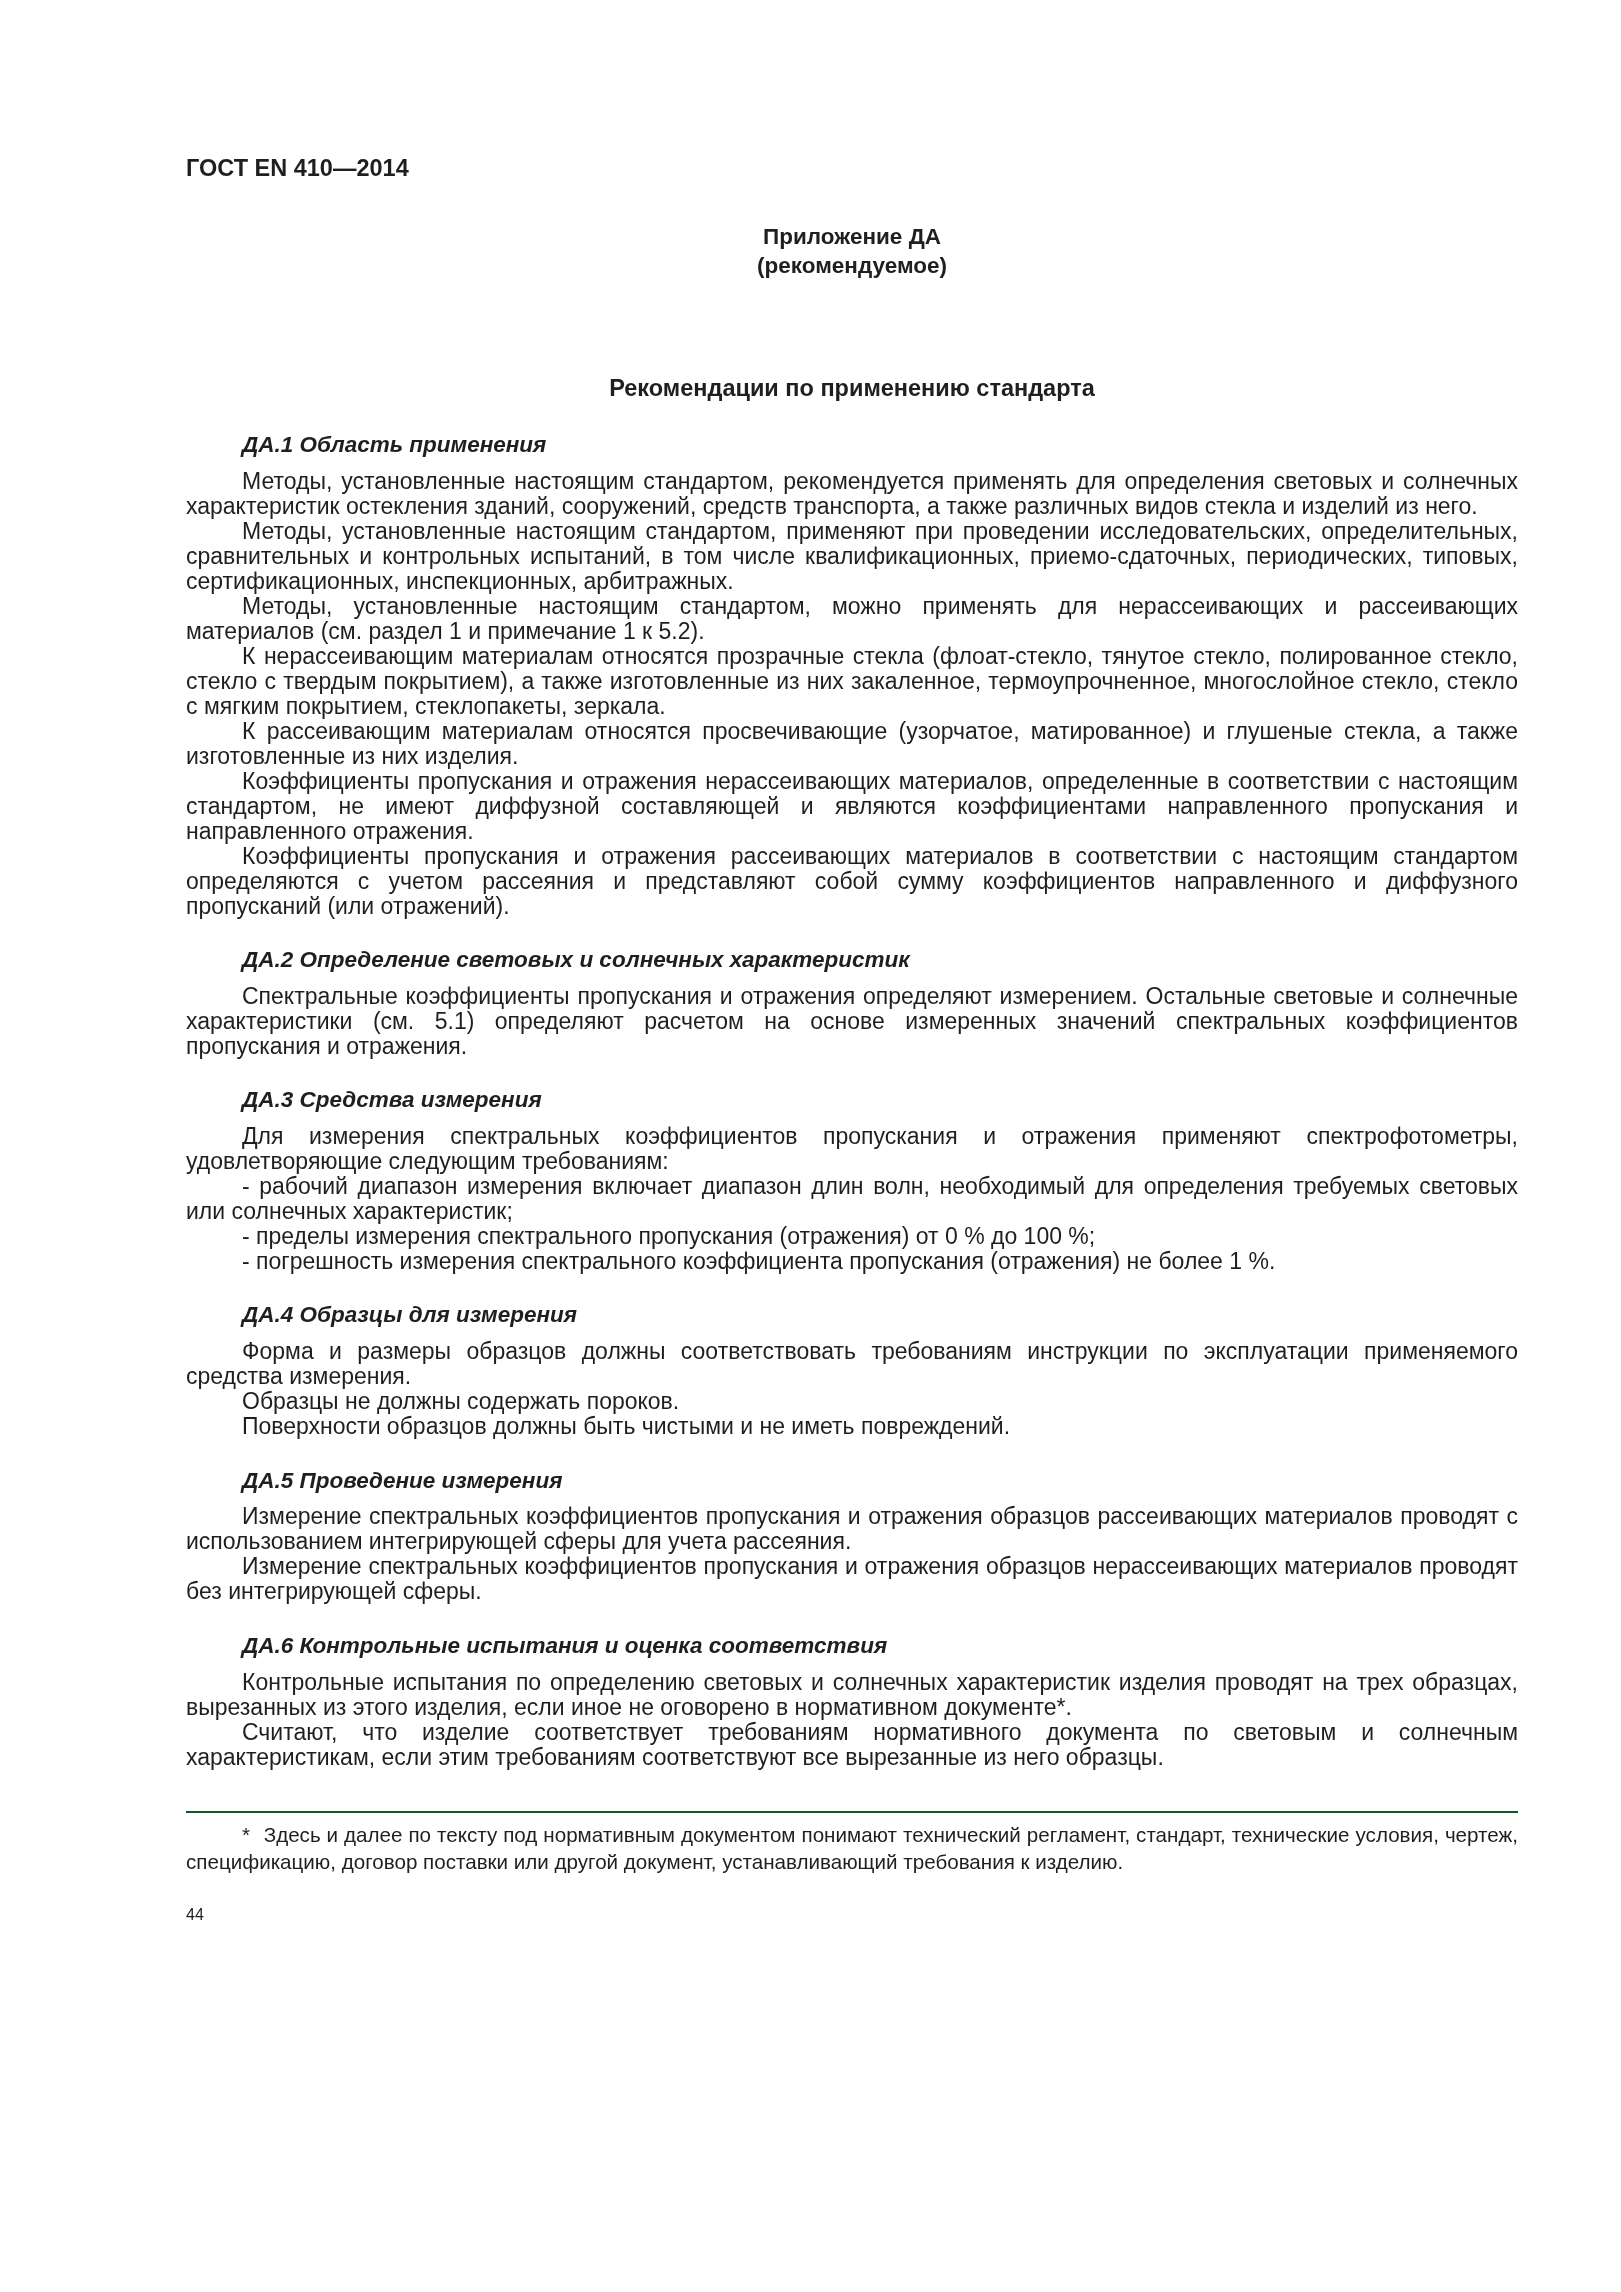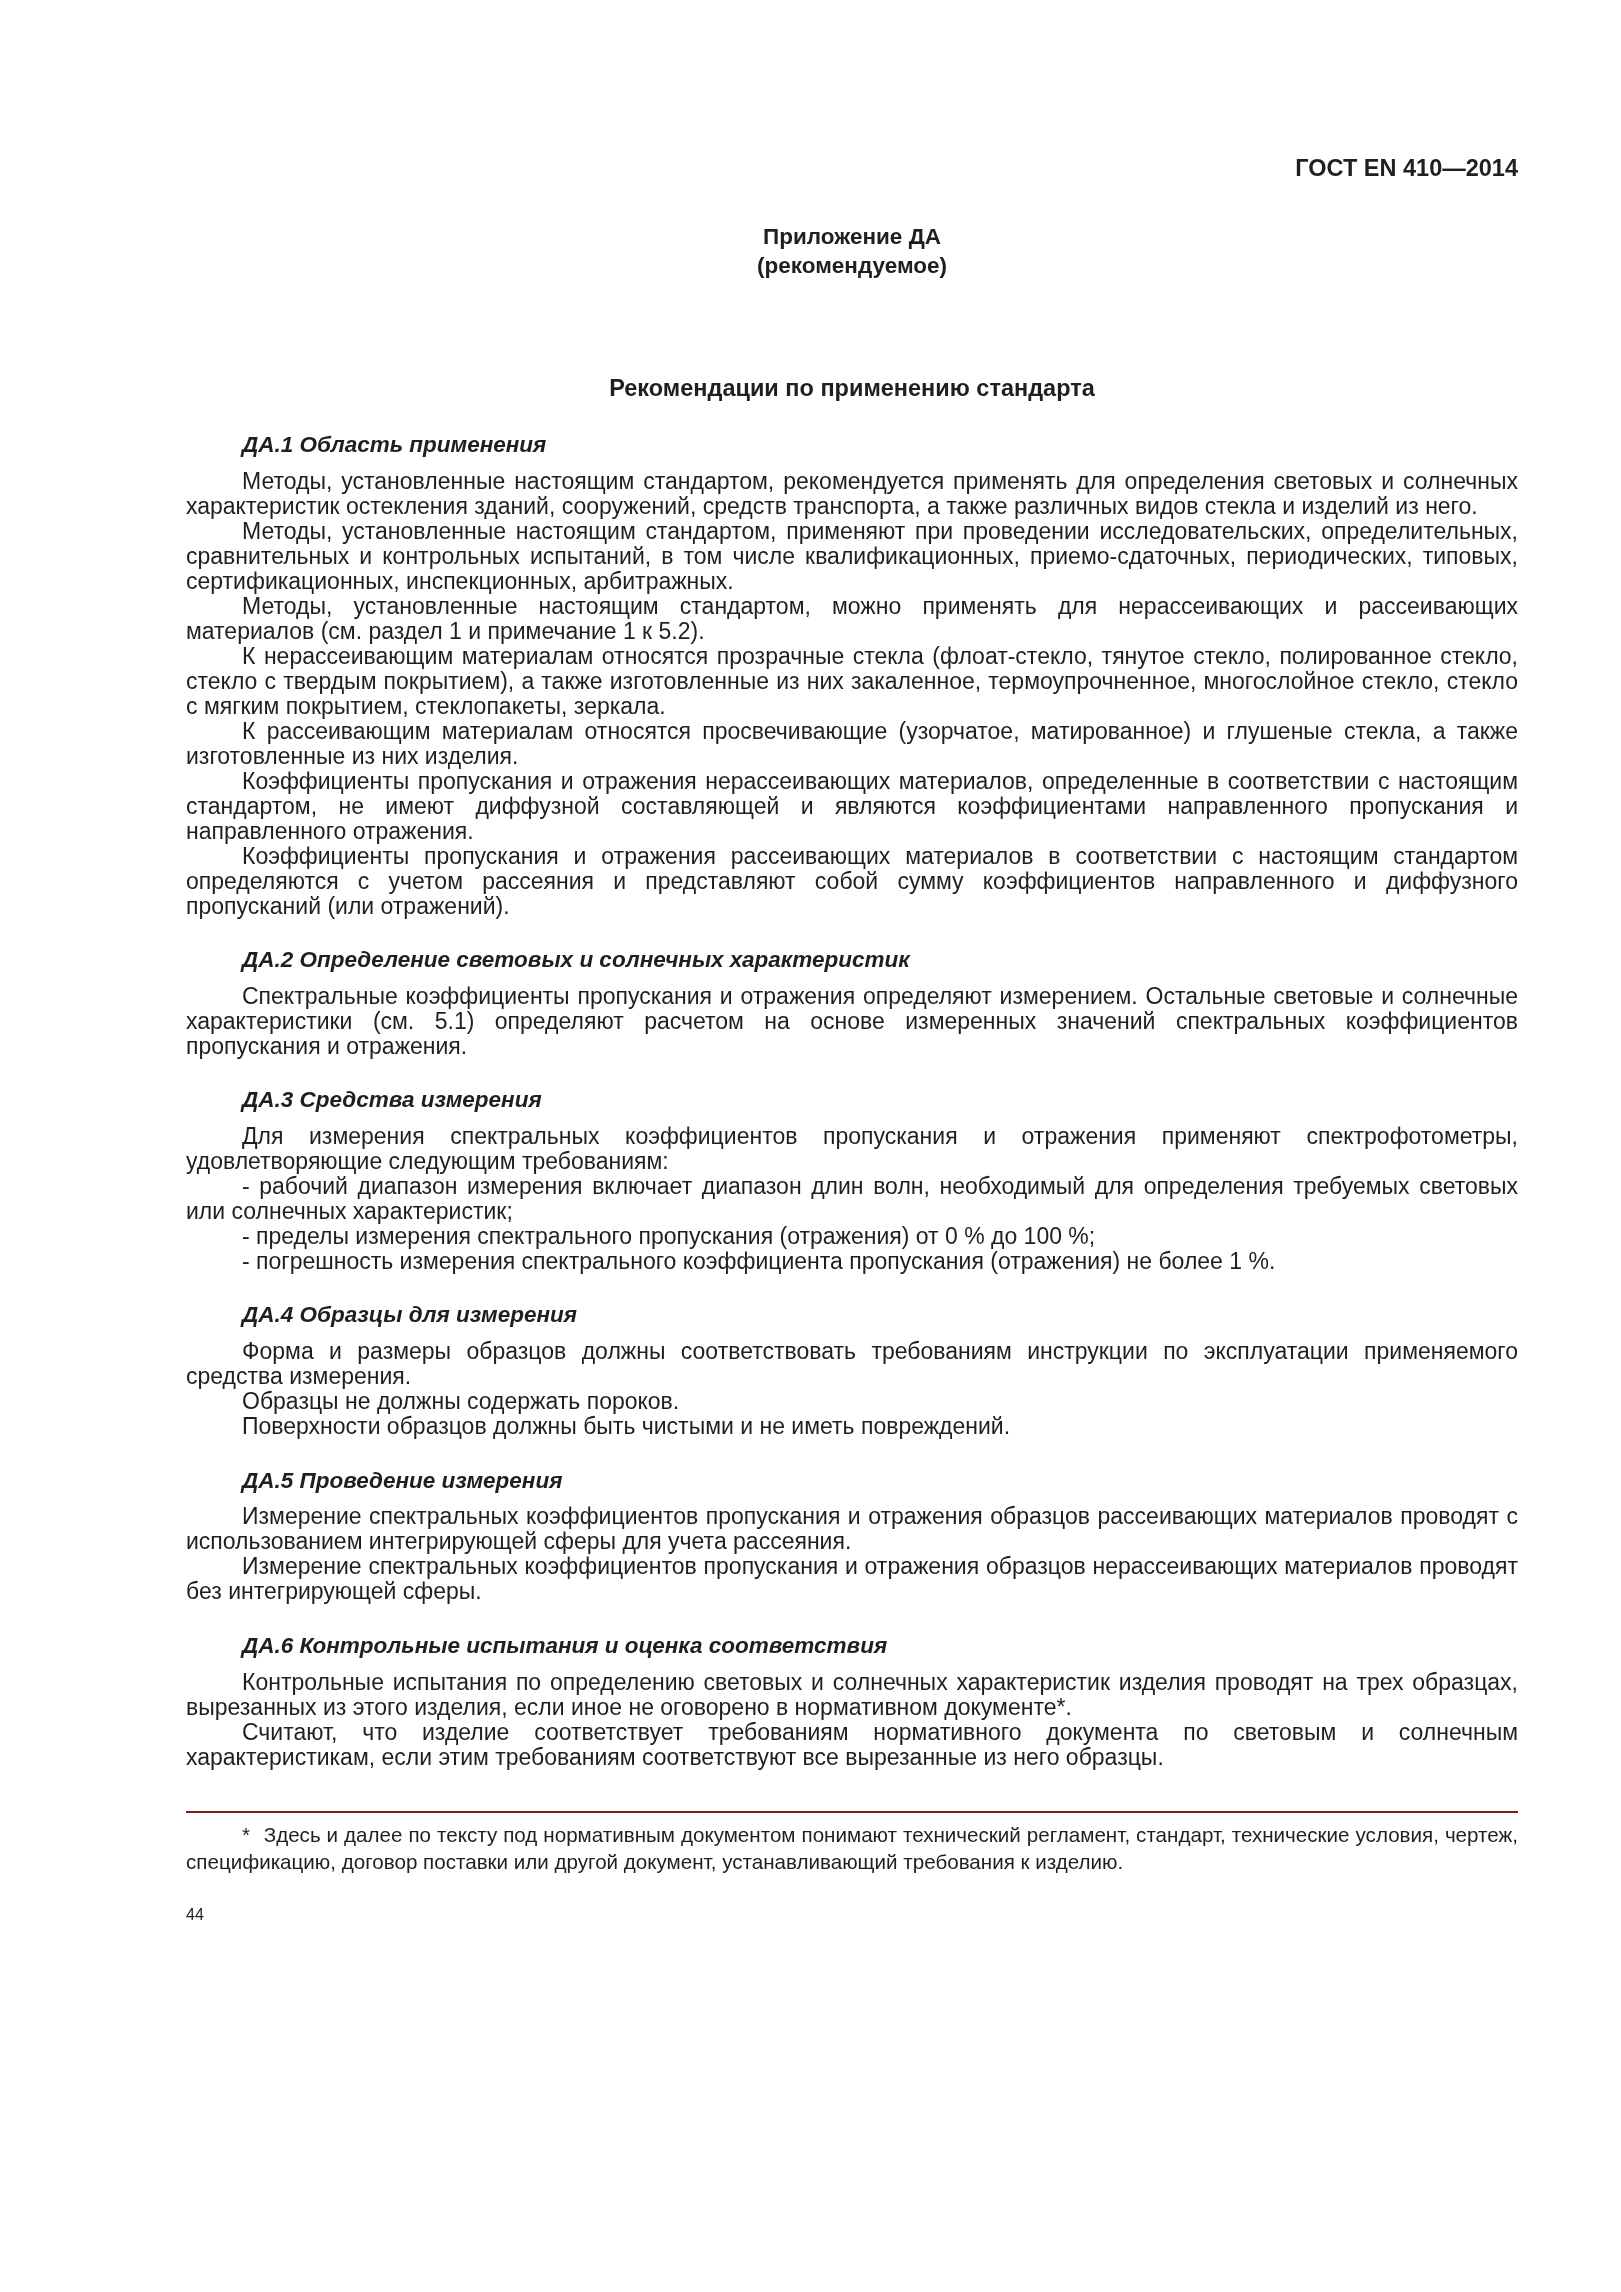--- a/index.html
+++ b/index.html
@@ -14,21 +14,20 @@
     height: 2293px;
     margin: 0 auto;
     background: #ffffff;
     padding: 155px 103px 0 186px;
     overflow: hidden;
   }
   .running-header {
     font-size: 23.5px;
     font-weight: bold;
     line-height: 27.4px;
-    text-align: right;
   }
   .annex-block {
     margin-top: 40px;
     text-align: center;
     font-weight: bold;
     font-size: 22.5px;
     line-height: 29px;
   }
   .doc-title {
     margin-top: 93px;
@@ -46,21 +45,21 @@
     font-style: italic;
   }
   p.body-par {
     font-size: 23px;
     line-height: 25px;
     text-align: justify;
     text-indent: 56px;
   }
   .footnote-block {
     margin-top: 41px;
-    border-top: 2px solid #7f1d1d;
+    border-top: 2px solid #14532d;
     padding-top: 9.8px;
   }
   .footnote-block p {
     font-size: 20.6px;
     line-height: 26.5px;
     text-align: justify;
     text-indent: 56px;
   }
   .footnote-marker {
     padding-right: 13.7px;

